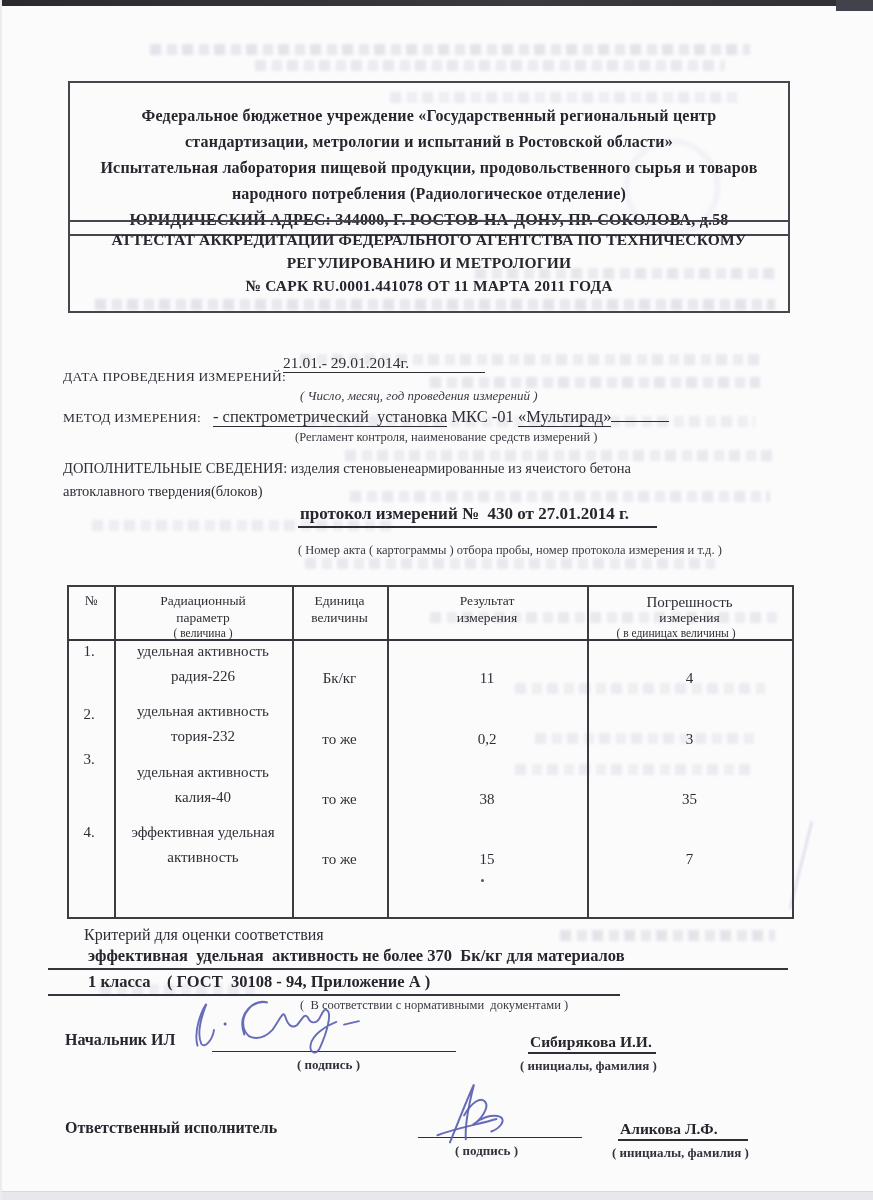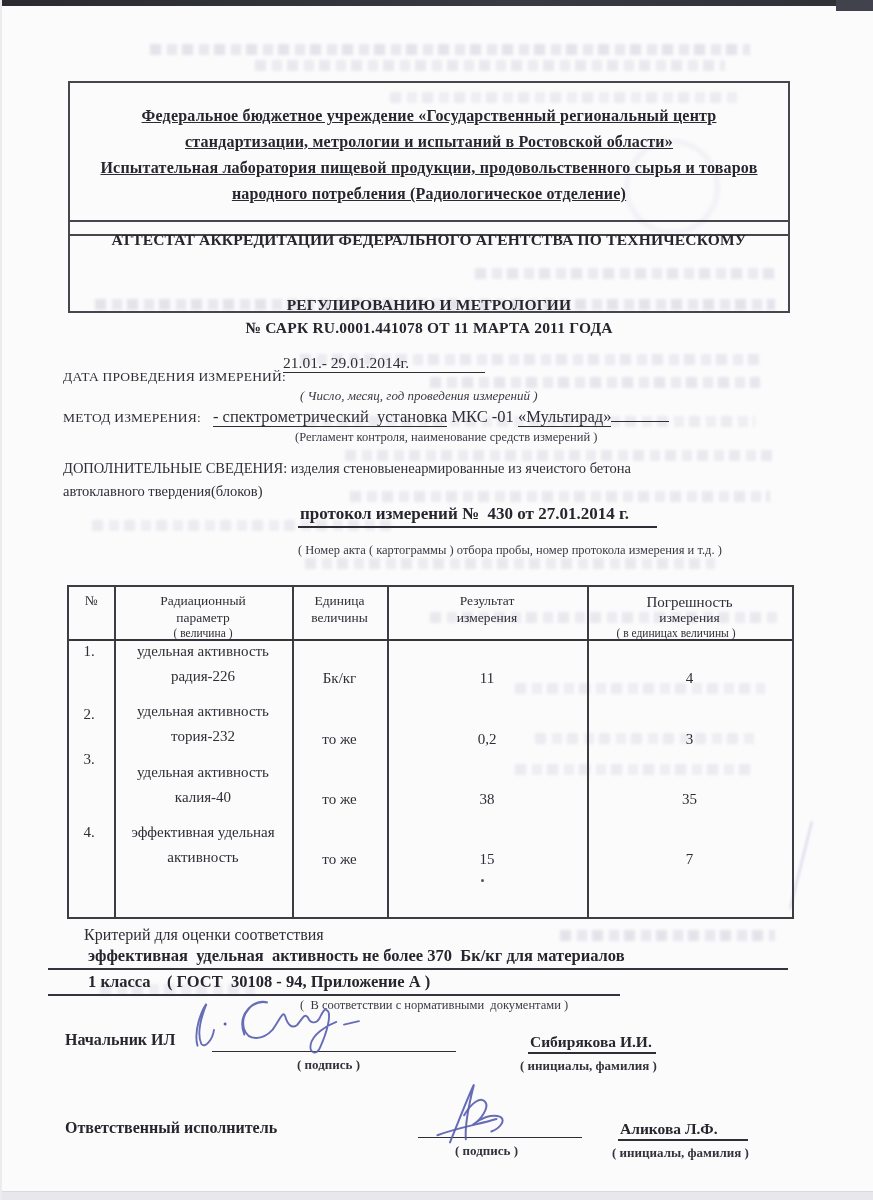--- a/index.html
+++ b/index.html
@@ -46,30 +46,31 @@
   <div class="ghost" style="left:92px;top:520px;width:300px;opacity:.3;"></div>
   <div class="ghost" style="left:305px;top:558px;width:410px;opacity:.35;"></div>
   <div class="ghost" style="left:430px;top:612px;width:350px;opacity:.35;"></div>
   <div class="ghost" style="left:515px;top:683px;width:250px;opacity:.3;"></div>
   <div class="ghost" style="left:535px;top:733px;width:220px;opacity:.3;"></div>
   <div class="ghost" style="left:515px;top:764px;width:240px;opacity:.3;"></div>
   <div class="ghost" style="left:560px;top:930px;width:215px;opacity:.45;"></div>
   <div class="ghost" style="left:100px;top:984px;width:160px;opacity:.3;"></div>
   <div class="abs" style="left:800px;top:820px;width:2px;height:90px;background:rgba(90,100,180,.22);transform:rotate(14deg);filter:blur(1px);"></div>
 
-  <div class="abs box" style="left:68px;top:81px;width:718px;height:131px;padding-top:20px;text-decoration:underline;">
+  <div class="abs box" style="left:68px;top:81px;width:718px;height:131px;padding-top:20px;">
     <div class="t b caps" style="font-size:16px;line-height:26px;">Федеральное бюджетное учреждение «Государственный региональный центр</div>
     <div class="t b caps" style="font-size:16px;line-height:26px;">стандартизации, метрологии и испытаний в Ростовской области»</div>
     <div class="t b caps" style="font-size:16px;line-height:26px;">Испытательная лаборатория пищевой продукции, продовольственного сырья и товаров</div>
     <div class="t b caps" style="font-size:16px;line-height:26px;">народного потребления (Радиологическое отделение)</div>
+    <div class="t b caps" style="font-size:16px;line-height:26px;">ЮРИДИЧЕСКИЙ АДРЕС: 344000, Г. РОСТОВ-НА-ДОНУ, ПР. СОКОЛОВА, д.58</div>
   </div>
 
   <div class="abs box" style="left:68px;top:220px;width:718px;height:83px;padding-top:6px;">
     <div class="t b caps" style="font-size:15.5px;line-height:23px;">АТТЕСТАТ АККРЕДИТАЦИИ ФЕДЕРАЛЬНОГО АГЕНТСТВА ПО ТЕХНИЧЕСКОМУ</div>
-    <div class="t b caps" style="font-size:15.5px;line-height:23px;margin-top:42px;">РЕГУЛИРОВАНИЮ И МЕТРОЛОГИИ</div>
+    <div class="t b caps" style="font-size:15.5px;line-height:23px;">РЕГУЛИРОВАНИЮ И МЕТРОЛОГИИ</div>
     <div class="t b caps" style="font-size:15.5px;line-height:23px;">№ САРК RU.0001.441078 ОТ 11 МАРТА 2011 ГОДА</div>
   </div>
 
 
   <div class="abs t caps" style="left:63px;top:369px;font-size:13.5px;">ДАТА ПРОВЕДЕНИЯ ИЗМЕРЕНИЙ:</div>
   <div class="abs t u" style="left:283px;top:353px;width:202px;font-size:15.5px;">21.01.- 29.01.2014г.</div>
   <div class="abs t cap" style="left:300px;top:388px;font-size:13px;font-style:italic;">( Число, месяц, год проведения измерений )</div>
 
   <div class="abs t caps" style="left:63px;top:410px;font-size:13.5px;">МЕТОД ИЗМЕРЕНИЯ:</div>
   <div class="abs" style="left:213px;top:404px;font-size:16.5px;">

